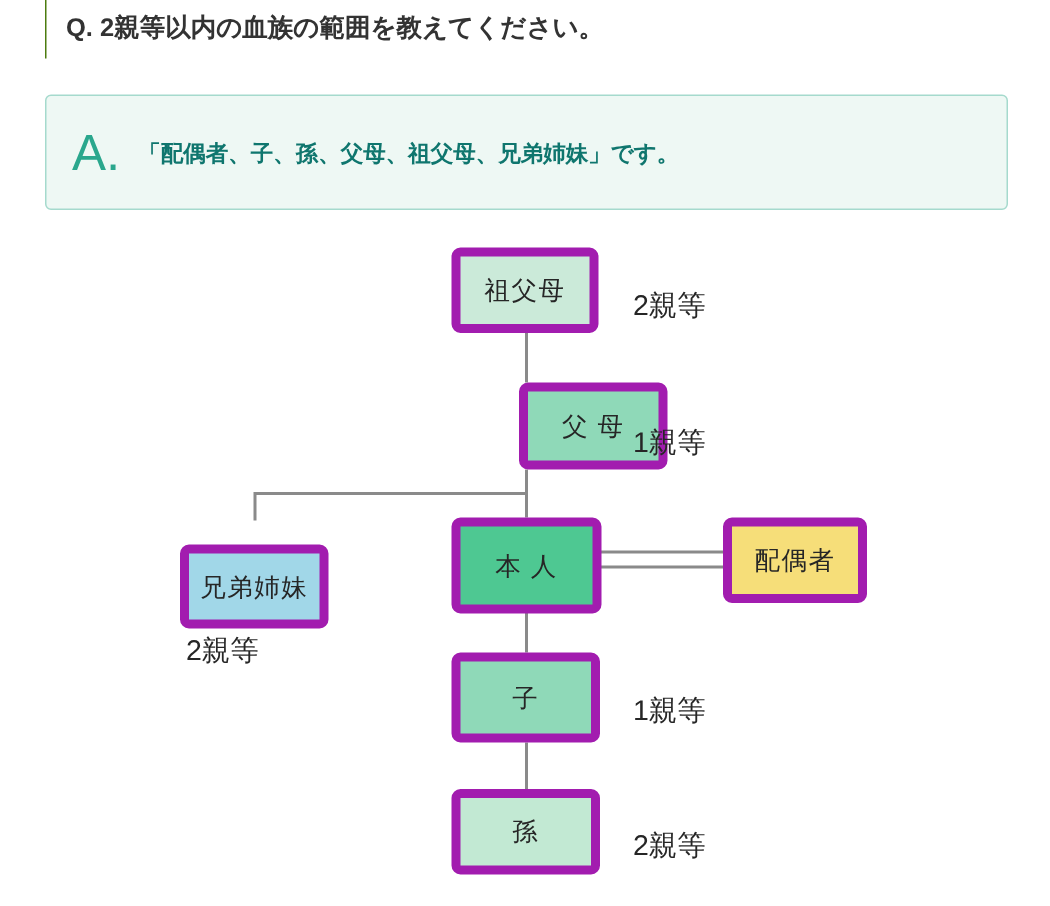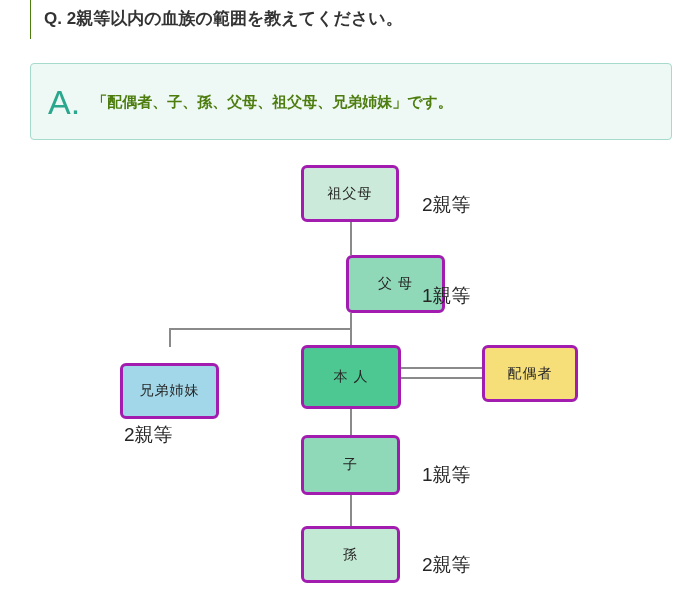--- a/index.html
+++ b/index.html
@@ -42,33 +42,33 @@
   .answer-marker {
     color: #2aa78d;
     font-size: 34px;
     font-weight: 500;
     line-height: 1;
     flex: 0 0 auto;
   }
   .answer-text {
     font-size: 15px;
     font-weight: bold;
-    color: #4d7c0f;
+    color: #0f766e;
     padding-top: 2px;
   }
 
   
   .node {
     position: absolute;
-    border: 3px solid #a21caf;
+    border: 6px solid #a21caf;
     border-radius: 6px;
     display: flex;
     align-items: center;
     justify-content: center;
-    font-size: 14px;
+    font-size: 17px;
     color: #262626;
     letter-spacing: 1px;
   }
   .degree-label {
     position: absolute;
     font-size: 19px;
     color: #262626;
     line-height: 22px;
     white-space: nowrap;
     margin-top: 12px;

